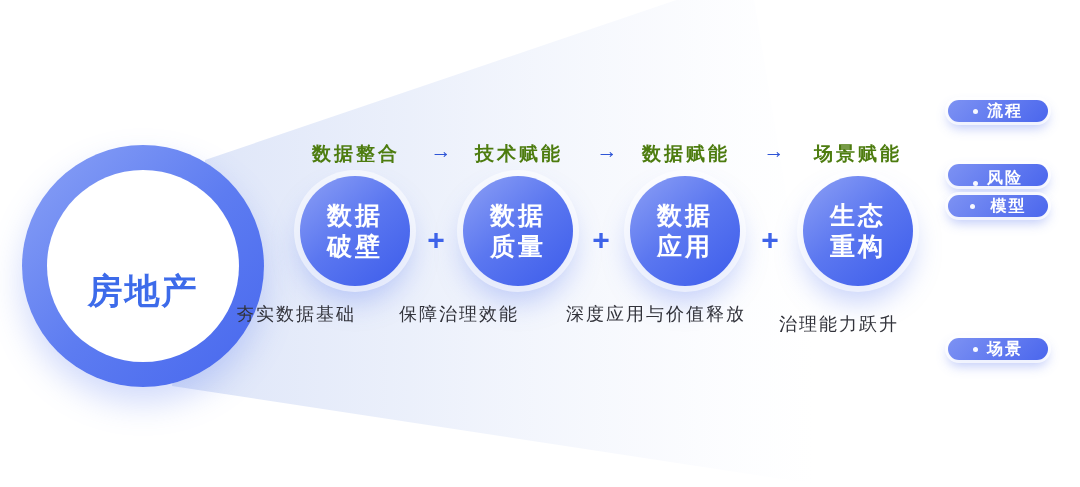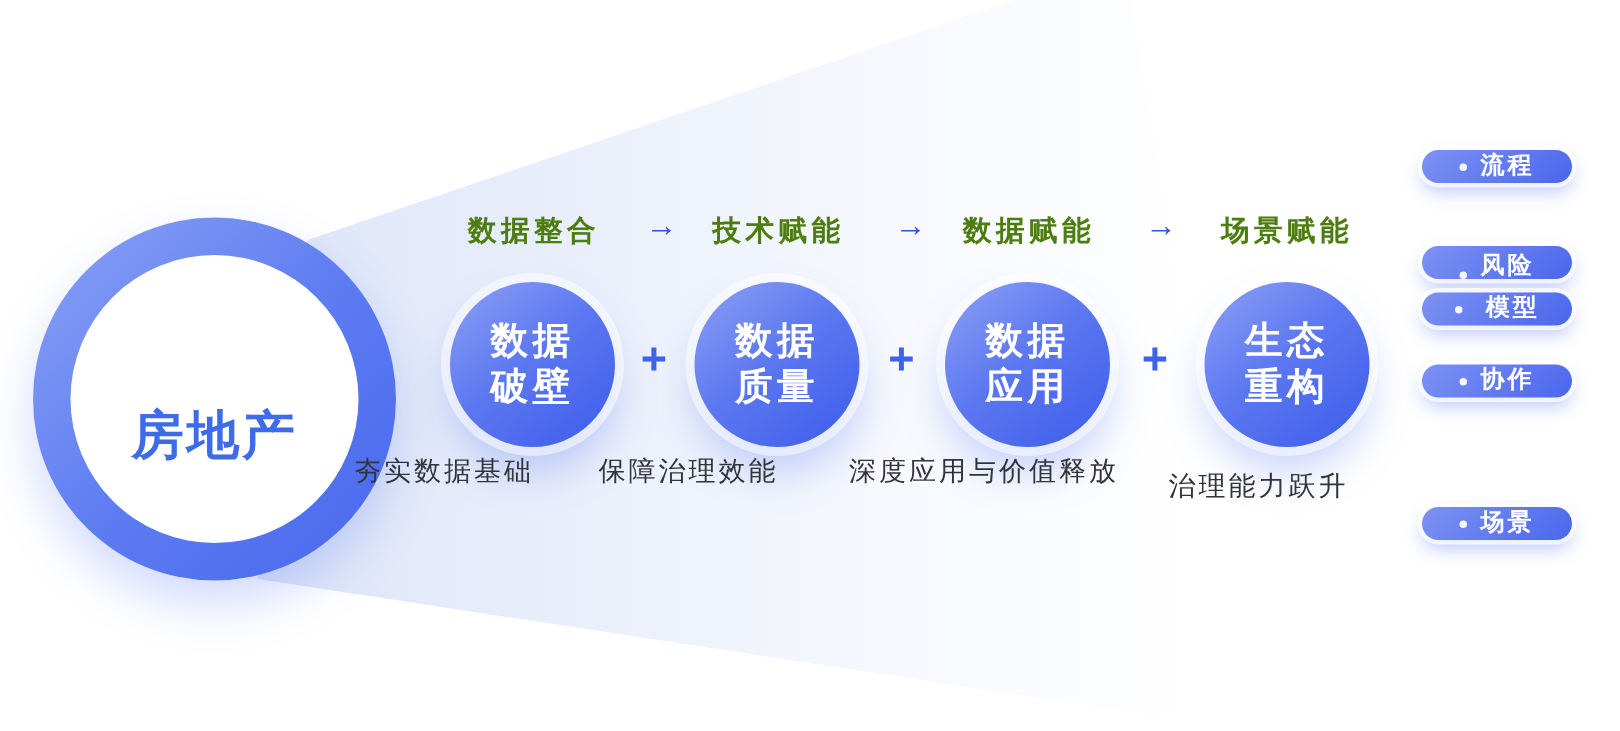--- a/index.html
+++ b/index.html
@@ -35,21 +35,21 @@
     position:absolute;top:141px;width:160px;text-align:center;
     color:#4d7c0f;font-weight:700;font-size:19px;letter-spacing:3px;
   }
   .flow-arrow{
     position:absolute;top:139px;width:44px;text-align:center;
     color:#2e55d6;font-weight:700;font-size:21px;
   }
 
   
   .stage-circle{
-    position:absolute;top:188px;width:110px;height:110px;border-radius:50%;
+    position:absolute;top:176px;width:110px;height:110px;border-radius:50%;
     background:linear-gradient(140deg,#8da0f5 0%,#5b77f0 48%,#3c5ceb 100%);
     box-shadow:0 0 0 6px rgba(255,255,255,0.55),0 16px 28px rgba(95,125,240,0.35);
     display:flex;flex-direction:column;align-items:center;justify-content:center;
     color:#ffffff;font-weight:700;font-size:25px;line-height:31px;letter-spacing:3px;
     text-align:center;
   }
   .plus-sign{
     position:absolute;top:223px;width:44px;text-align:center;
     color:#3e63e9;font-weight:700;font-size:30px;
   }
@@ -147,22 +147,18 @@
     <span class="pill-label">流程</span>
   </div>
   <div class="pill t1">
     <span class="dot"></span>
     <span class="pill-label">风险</span>
   </div>
   <div class="pill t2">
     <span class="dot"></span>
     <span class="pill-label">模型</span>
   </div>
-  <div class="pill t3">
-    <span class="dot"></span>
-    <span class="pill-label">协作</span>
-  </div>
   <div class="pill t5">
     <span class="dot"></span>
     <span class="pill-label">场景</span>
   </div>
 
 </div>
 
 </body></html>

